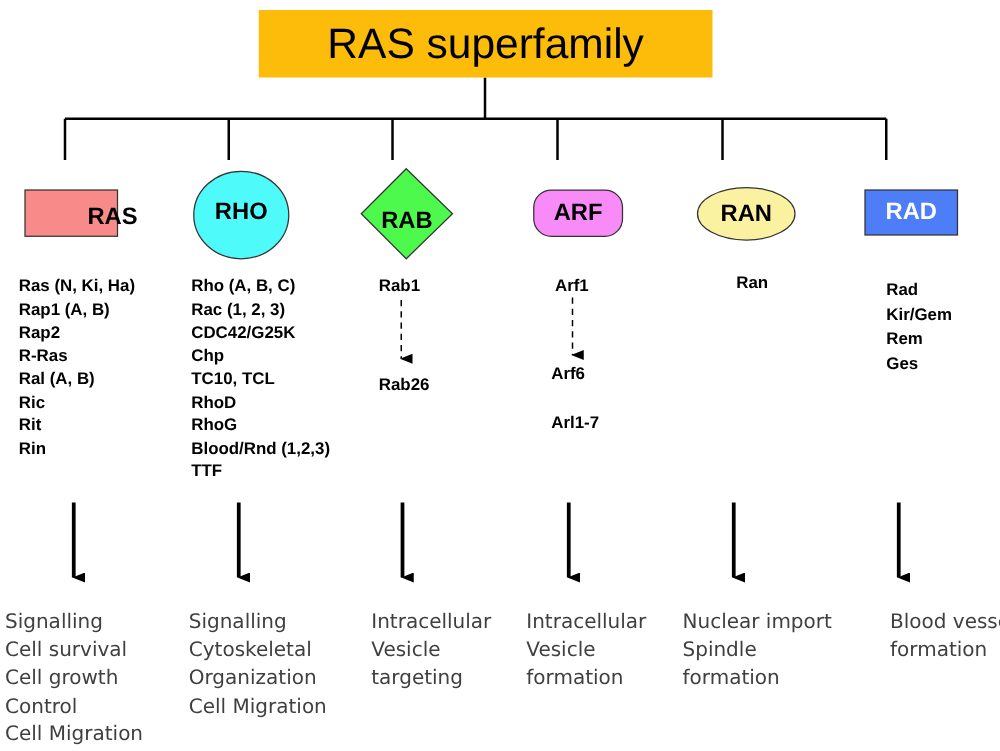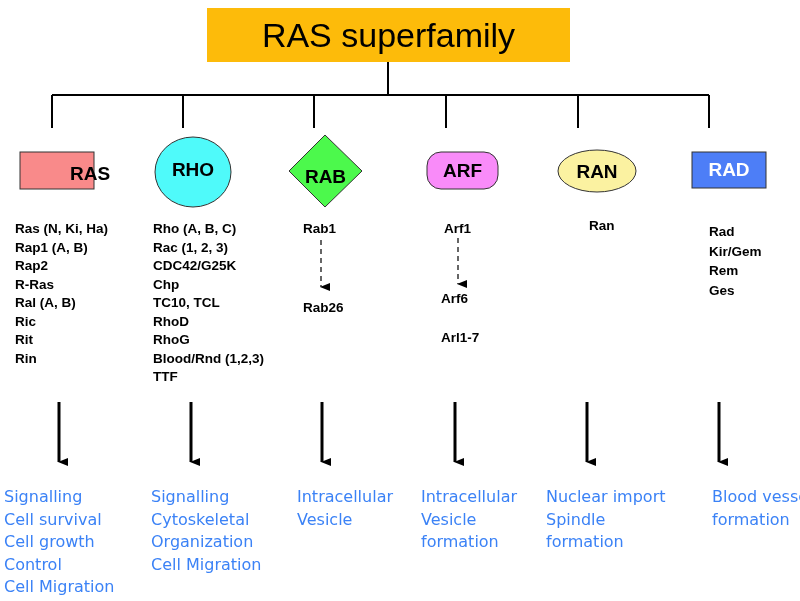--- a/index.html
+++ b/index.html
@@ -3,21 +3,21 @@
 <meta charset="utf-8">
 <style>
   html, body { margin: 0; padding: 0; background: #ffffff; }
   body { width: 800px; height: 601px; position: relative; overflow: hidden; font-family: "Liberation Sans", sans-serif; }
   .title-box { position: absolute; left: 207px; top: 8px; width: 363px; height: 54px; background: #fdbb0a; display: flex; align-items: center; justify-content: center; }
   .title-box span { font-size: 34px; color: #000; }
   svg.lines { position: absolute; left: 0; top: 0; width: 800px; height: 601px; }
   .node { position: absolute; display: flex; align-items: center; justify-content: center; font-weight: bold; font-size: 19px; color: #000; box-sizing: border-box; }
   .members { position: absolute; font-weight: bold; font-size: 13.5px; line-height: 18.5px; color: #000; }
   .members div { white-space: nowrap; }
-  .func { position: absolute; font-family: "DejaVu Sans", sans-serif; font-size: 16px; line-height: 22.5px; color: #3b82f6; }
+  .func { position: absolute; font-family: "DejaVu Sans", sans-serif; font-size: 16px; line-height: 22.5px; color: #404040; }
   .func div { white-space: nowrap; }
 </style>
 </head>
 <body>
 
 <svg class="lines" viewBox="0 0 800 601">
   <defs>
     <marker id="arrowhead" markerWidth="8" markerHeight="10" refX="4" refY="9" orient="auto" markerUnits="userSpaceOnUse">
       <path d="M0,0 L8,0 L4,10 Z" fill="#000"></path>
     </marker>
@@ -132,20 +132,21 @@
 </div>
 <div class="func" style="left:151px;top:486px;">
   <div>Signalling</div>
   <div>Cytoskeletal</div>
   <div>Organization</div>
   <div>Cell Migration</div>
 </div>
 <div class="func" style="left:297px;top:486px;">
   <div>Intracellular</div>
   <div>Vesicle</div>
+  <div>targeting</div>
 </div>
 <div class="func" style="left:421px;top:486px;">
   <div>Intracellular</div>
   <div>Vesicle</div>
   <div>formation</div>
 </div>
 <div class="func" style="left:546px;top:486px;">
   <div>Nuclear import</div>
   <div>Spindle</div>
   <div>formation</div>

